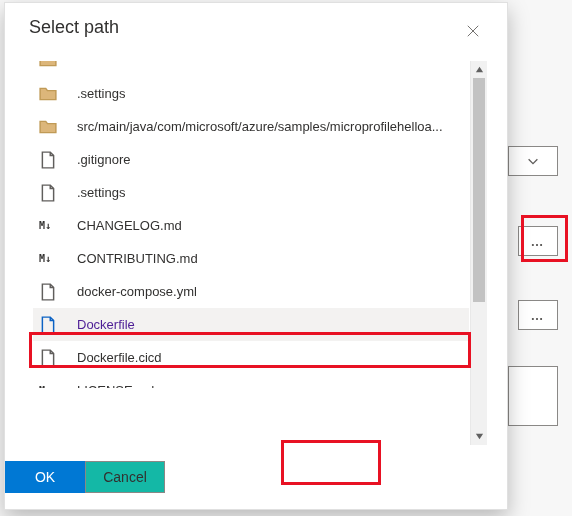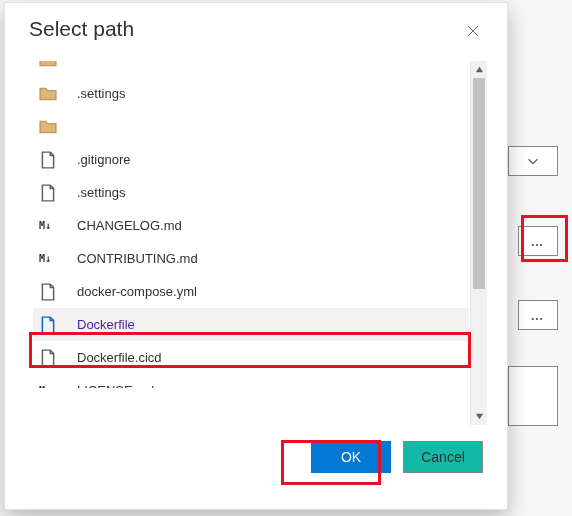--- a/index.html
+++ b/index.html
@@ -47,21 +47,21 @@
     top: 2px;
     width: 504px;
     height: 508px;
     background: #fff;
     box-shadow: 0 8px 20px rgba(0,0,0,0.25);
     border: 1px solid #e0e0e0;
     display: flex;
     flex-direction: column;
   }
   .dlg-header { padding: 14px 20px 6px 24px; display:flex; align-items:flex-start; }
-  .dlg-title { font-size: 21px; font-weight: 400; color: #323130; flex:1; }
+  .dlg-title { font-size: 18px; font-weight: 400; color: #323130; flex:1; }
   .close-btn { width:28px; height:28px; display:flex; align-items:center; justify-content:center; cursor:pointer; }
   .close-btn svg { width:14px; height:14px; stroke:#605e5c; stroke-width:1; }
 
   .file-area {
     flex: 1;
     margin: 10px 20px 0 28px;
     position: relative;
     overflow: hidden;
   }
   .file-list {
@@ -99,23 +99,21 @@
     border-left: 1px solid #e8e8e8;
     display:flex; flex-direction:column; align-items:center;
   }
   .sb-btn { height:17px; width:100%; display:flex; align-items:center; justify-content:center; }
   .sb-btn svg { width:9px; height:9px; fill:#606060; }
   .sb-track { flex:1; position:relative; width:100%; }
   .sb-thumb { position:absolute; left:2px; right:2px; top:0; height:64%; background:#c2c2c2; }
 
   .dlg-footer {
     display:flex;
-    justify-content:flex-end;
-    gap: 12px;
-    padding: 16px 24px 36px 0;
+    padding: 16px 24px 16px 0;
   }
   .btn {
     min-width: 80px;
     height: 32px;
     display:flex; align-items:center; justify-content:center;
     font-size: 14px;
     cursor:pointer;
   }
   .btn-ok { background:#0078d4; color:#fff; border:1px solid #0078d4; }
   .btn-cancel { background:#14b8a6; color:#323130; border:1px solid #8a8886; }
@@ -174,20 +172,21 @@
           </span>
         <span class="label">.settings</span>
       </div>
 
       <div class="file-row">
         <span class="file-icon folder-icon">
             <svg viewBox="0 0 16 16">
               <path d="M1 3h5l1.5 2H15v8H1z"></path>
             </svg>
           </span>
+        <span class="label">src/main/java/com/microsoft/azure/samples/microprofilehelloa...</span>
       </div>
 
 
       <div class="file-row">
         <span class="file-icon">
             <svg viewBox="0 0 16 16">
               <path d="M3 1h7l3 3v11H3z"></path>
               <path d="M10 1v3h3"></path>
             </svg>
           </span>

